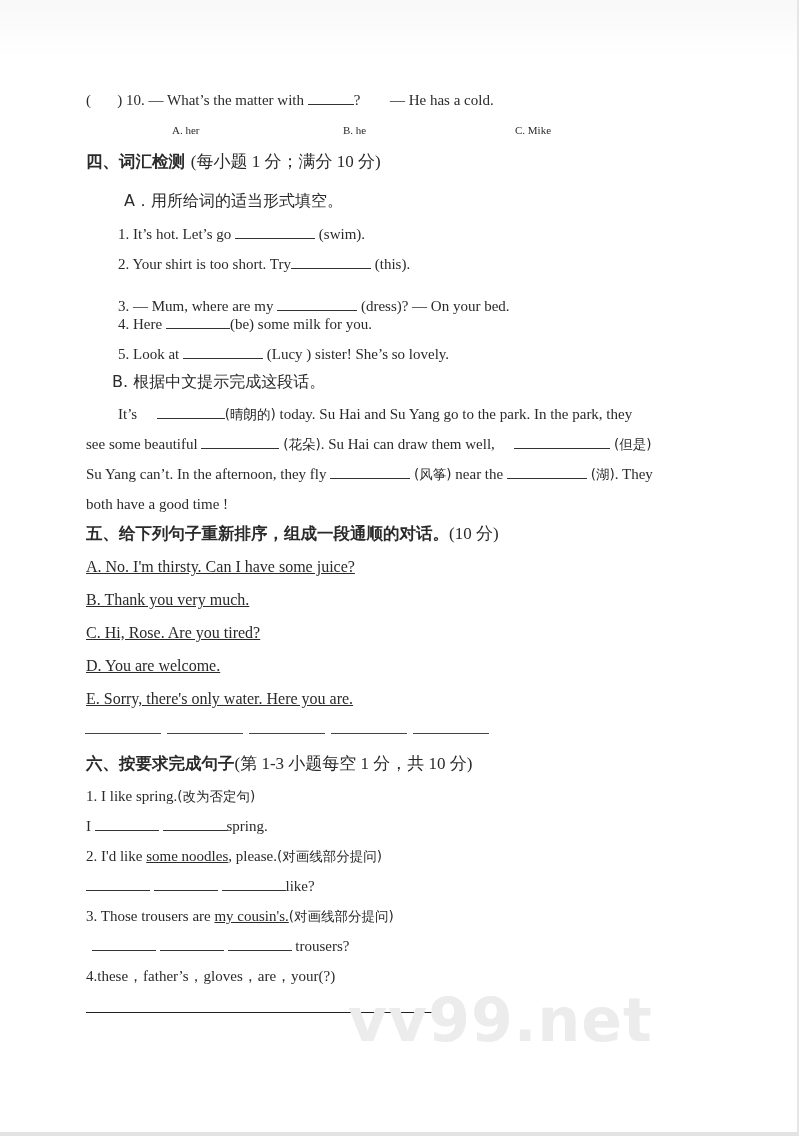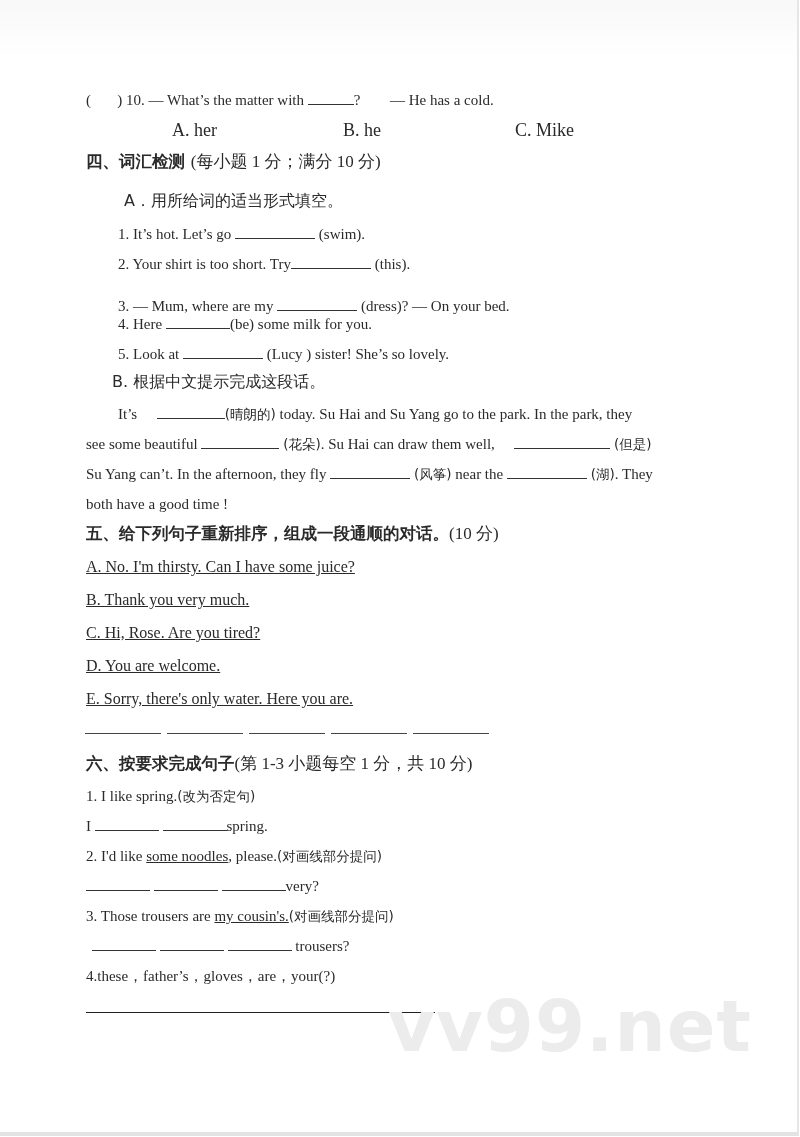--- a/index.html
+++ b/index.html
@@ -13,27 +13,27 @@
     background-image: linear-gradient(#f8f8f8, #ffffff 60px);
   }
   .line { position: absolute; left: 86px; white-space: nowrap; font-size: 15px; line-height: 20px; }
   .big { font-size: 16px; text-decoration: underline; }
   .heading { font-family: "DejaVu Sans", "Liberation Sans", sans-serif; font-size: 16.5px; font-weight: bold; }
   .heading .paren { font-family: "Liberation Serif", serif; font-weight: normal; font-size: 17px; }
   .sub { font-family: "DejaVu Sans", sans-serif; font-size: 16px; }
   .cn { font-family: "DejaVu Sans", sans-serif; font-size: 13.5px; }
   .blank { display: inline-block; border-bottom: 1px solid #333; height: 14px; vertical-align: baseline; }
   .u { text-decoration: underline; }
-  .opt { position: absolute; font-size: 18px; line-height: 20px; }
+  .opt { position: absolute; font-size: 11px; line-height: 20px; }
   .order-blanks { position: absolute; left: 85px; top: 733px; display: flex; gap: 6px; }
   .order-blanks span { display: block; width: 76px; border-bottom: 1.3px solid #444; }
   .answer-line { position: absolute; left: 86px; top: 1012px; width: 349px; border-bottom: 1.5px solid #222; }
   .watermark {
-    position: absolute; left: 388px; top: 990px; font-family: "DejaVu Sans", sans-serif;
-    font-weight: bold; font-size: 72px; color: #ececec; letter-spacing: 1px; line-height: 1;
+    position: absolute; left: 348px; top: 990px; font-family: "DejaVu Sans", sans-serif;
+    font-weight: bold; font-size: 60px; color: #ececec; letter-spacing: 1px; line-height: 1;
   }
 </style>
 </head>
 <body>
 
 <div class="page">
 
   <div class="line" style="top:90px;">
     <span style="white-space:pre;">(       )</span>
     <span>10. — What’s the matter with</span>
@@ -127,21 +127,21 @@
     <span class="blank" style="width:64px;"></span>
     <span class="blank" style="width:64px;"></span><span>spring.</span>
   </div>
 
   <div class="line" style="top:846px;">
     <span style="white-space:pre;">2. I'd like </span><span class="u">some noodles</span><span>, please.</span><span class="cn">(对画线部分提问)</span>
   </div>
   <div class="line" style="top:876px;">
     <span class="blank" style="width:64px;"></span>
     <span class="blank" style="width:64px;"></span>
-    <span class="blank" style="width:64px;"></span><span>very?</span>
+    <span class="blank" style="width:64px;"></span><span>like?</span>
   </div>
 
   <div class="line" style="top:906px;">
     <span style="white-space:pre;">3. Those trousers are </span><span class="u">my cousin's.</span><span class="cn">(对画线部分提问)</span>
   </div>
   <div class="line" style="left:92px;top:936px;">
     <span class="blank" style="width:64px;"></span>
     <span class="blank" style="width:64px;"></span>
     <span class="blank" style="width:64px;"></span>
     <span>trousers?</span>

